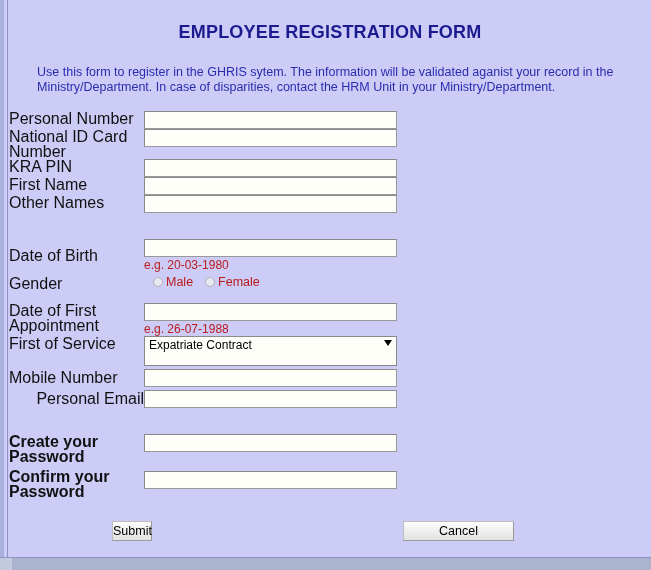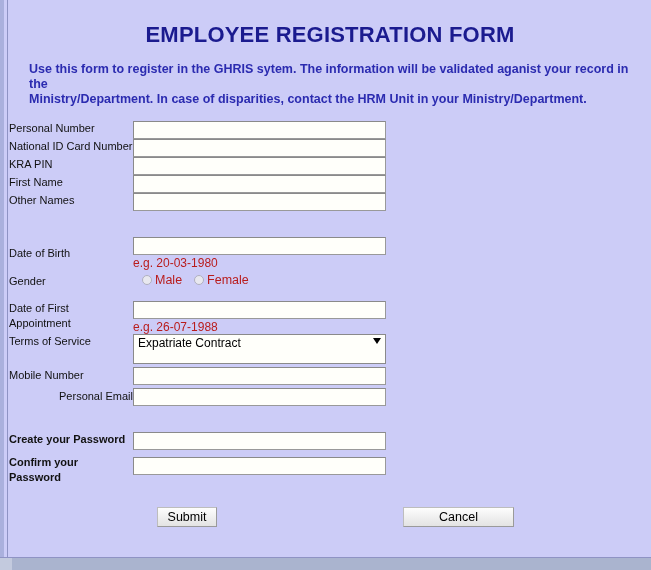--- a/index.html
+++ b/index.html
@@ -55,51 +55,51 @@
   #content {
     position: absolute;
     left: 9px; top: 0;
     width: 642px; height: 556px;
   }
 
   h1#form-title {
     margin: 0;
     padding: 22px 0 0 0;
     text-align: center;
-    font-size: 22px;
+    font-size: 18px;
     font-weight: bold;
     color: #1b1b8f;
     letter-spacing: 0.2px;
   }
 
   p#form-intro {
-    margin: 8px;
+    margin: 16px;
     padding: 6px 14px 0 12px;
     font-size: 12.5px;
-    font-weight: bold;
+    font-weight: normal;
     color: #2b2bb0;
     line-height: 15px;
   }
 
   table#registration-form {
     margin-top: 14px;
     border-collapse: collapse;
     font-size: 12.5px;
     color: #000;
   }
   table#registration-form td {
     padding: 0;
     vertical-align: top;
   }
   td.lbl {
-    width: 124px;
+    width: 135px;
     padding-left: 25px;
     color: #111;
     line-height: 15px;
-    font-size: 11px;
+    font-size: 16px;
   }
   td.lbl.bold { font-weight: bold; }
   td.fld { width: 470px; }
 
   .txt {
     width: 253px;
     height: 18px;
     box-sizing: border-box;
     background: #fffffa;
     border: 1px solid #999;
@@ -186,22 +186,21 @@
     color: #000;
     height: 20px;
     line-height: 18px;
     box-sizing: border-box;
     text-align: center;
     padding: 0;
     cursor: default;
   }
   #submit-button {
     left: 103px;
-    width: 60px;
-    margin-left: 45px;
+    width: 40px;
   }
   #cancel-button {
     left: 394px;
     width: 111px;
   }
 </style>
 </head>
 <body>
 
 <div id="page">
@@ -288,21 +287,21 @@
 
         <tr>
           <td class="lbl">Date of First Appointment</td>
           <td class="fld">
             <input class="txt" type="text" value="" style="">
             <div class="hint">e.g. 26-07-1988</div>
           </td>
         </tr>
 
         <tr>
-          <td class="lbl">Terms of Service</td>
+          <td class="lbl">First of Service</td>
           <td class="fld">
             <div class="sel-wrap">
               <span class="sel-value">Expatriate Contract</span>
               <span class="sel-arrow"></span>
             </div>
           </td>
         </tr>
 
         <tr>
           <td class="lbl" style="padding-top:4px;">Mobile Number</td>

